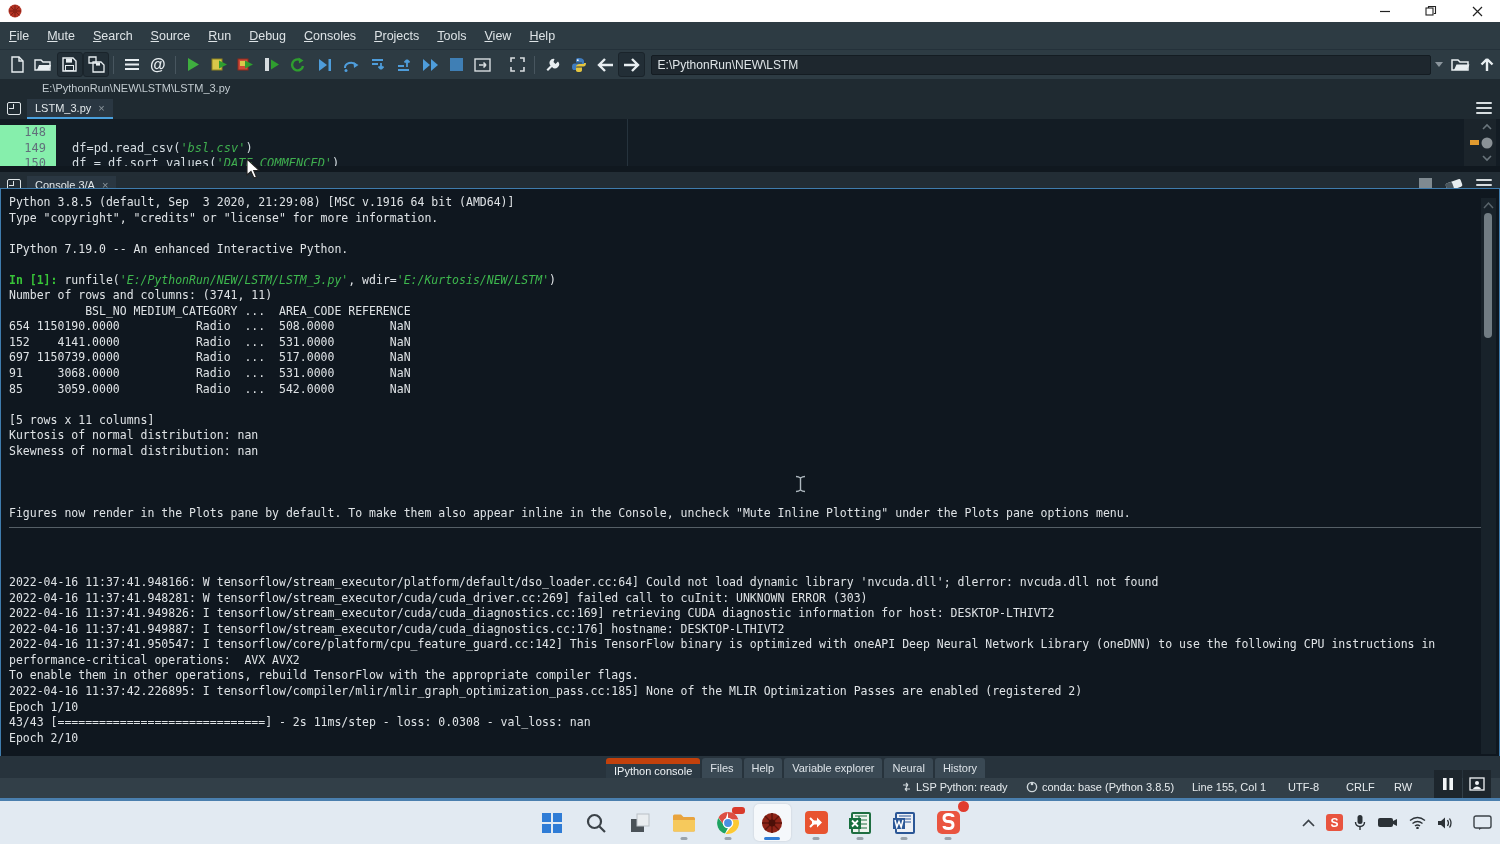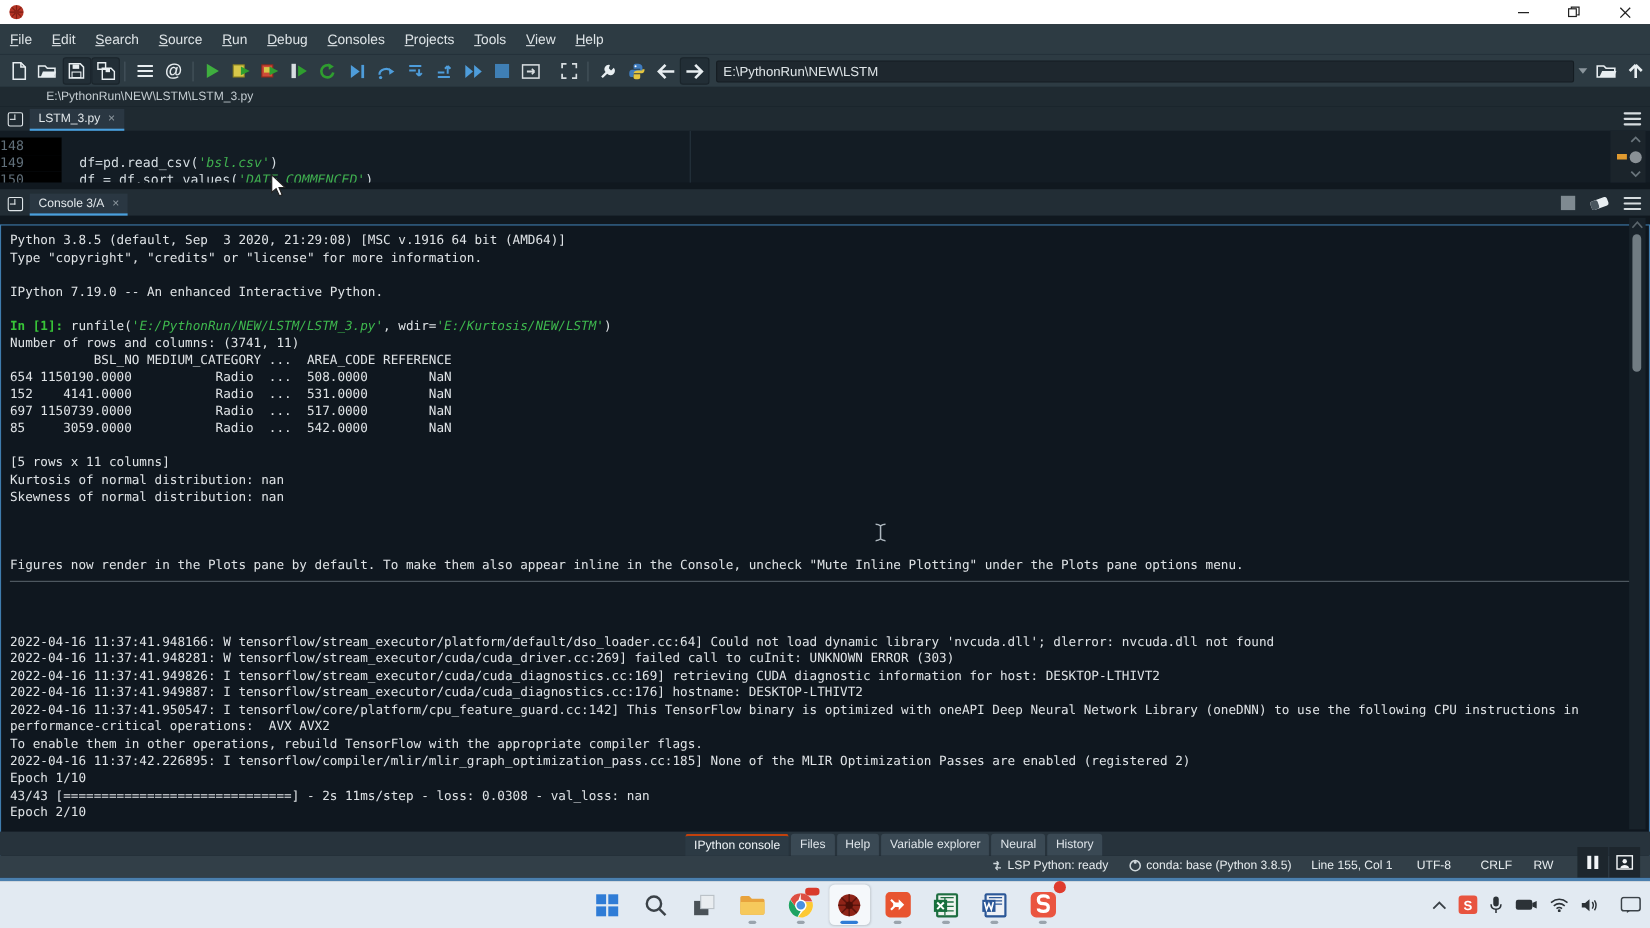--- a/index.html
+++ b/index.html
@@ -46,45 +46,45 @@
   .tab { height:20px; background:#2a3742; display:flex; align-items:center; padding:0 8px;
          border-bottom:2px solid #4aa0dd; }
   .tab .tlabel { color:#e2e8eb; font-size:11px; }
   .tab .tclose { color:#8b969d; font-size:11px; margin-left:7px; }
   .hamburger { width:16px; height:12px; display:flex; flex-direction:column; justify-content:space-between; }
   .hamburger i { display:block; height:2px; background:#d7dde0; border-radius:1px; }
 
   
   #editor { left:0; top:119px; width:1500px; height:47px; background:#131c24; overflow:hidden; }
   .edrow { display:flex; height:15.5px; line-height:15.5px; font-family:"DejaVu Sans Mono", monospace; font-size:12px; }
-  .gut { width:56px; background:#000000; color:#61707b; padding-right:10px; flex:none; }
+  .gut { width:56px; background:#86efac; color:#61707b; text-align:right; padding-right:10px; flex:none; }
   .code { color:#d5dde2; white-space:pre; padding-left:16px; }
   .str { color:#3fae4f; font-style:italic; }
   #edgeline { left:627px; top:119px; width:1px; height:47px; background:#26333d; }
   #ed-scroll { left:1464px; top:119px; width:32px; height:47px; background:#1b242b; }
 
   
   #con-tabbar { left:0; top:172px; height:24px; }
-  #console { left:0; top:204px; width:1500px; height:576px; background:#0f171f;
+  #console { left:0; top:188px; width:1500px; height:576px; background:#0f171f;
              border:1px solid #3f7cad; overflow:hidden; position:absolute; }
   #con-text { padding:6px 0 0 8px; font-family:"DejaVu Sans Mono", monospace; font-size:11.5px;
               line-height:15.55px; color:#dfe3e6; }
   .cline { white-space:pre; min-height:15.55px; }
   .prompt { color:#38c438; font-weight:bold; }
   .cstr { color:#3eb84e; font-style:italic; }
   #con-hr { height:1px; background:#555f66; margin:6px 0 0 0; width:1476px; }
   #con-scroll { left:1481px; top:198px; width:15px; height:556px; background:#18222a; }
   #con-thumb { left:1484px; top:213px; width:8px; height:125px; background:#717c83; border-radius:4px; }
 
   
   #btabs { left:0; top:756px; width:1500px; height:22px; background:#27333c;
            display:flex; align-items:flex-end; padding-left:606px; }
   .btab { height:20px; margin-right:2px; padding:0 8px; display:flex; align-items:center;
           background:#3a4954; border-radius:3px 3px 0 0; color:#dde3e8; font-size:11px; }
-  .btab.active { background:#2c3a44; border-top:2px solid #c2410c; color:#eef3f6;margin-left:17px; }
+  .btab.active { background:#2c3a44; border-top:6px solid #c2410c; color:#eef3f6; }
 
   
   #statusbar { left:0; top:778px; width:1500px; height:20px; background:#323f48; color:#e6ebee; font-size:11px; }
   #statusbar .sitem { position:absolute; top:3px; display:flex; align-items:center; gap:4px; }
   .sbox { position:absolute; top:-8px; width:28px; height:28px; background:#1d262d;
           display:flex; align-items:center; justify-content:center; }
 
   #winborder { left:0; top:798px; width:1500px; height:3px; background:#4a7fae; }
 
   
@@ -129,21 +129,21 @@
             <path d="M1 1 L10 10 M10 1 L1 10" stroke="#222" stroke-width="1.2"></path>
           </svg>
       </div>
     </div>
   </div>
 
   <div id="menubar" class="abs">
 
       <span class="menu-item">File</span>
 
-      <span class="menu-item">Edit</span>
+      <span class="menu-item">Mute</span>
 
       <span class="menu-item">Search</span>
 
       <span class="menu-item">Source</span>
 
       <span class="menu-item">Run</span>
 
       <span class="menu-item">Debug</span>
 
       <span class="menu-item">Consoles</span>
@@ -384,20 +384,21 @@
           <div class="cline"></div>
         </div>
       <div class="cline"><span class="prompt">In [1]: </span><span>runfile(</span><span class="cstr">'E:/PythonRun/NEW/LSTM/LSTM_3.py'</span><span>, wdir=</span><span class="cstr">'E:/Kurtosis/NEW/LSTM'</span><span>)</span></div>
       <div>
 
       <div class="cline">Number of rows and columns: (3741, 11)</div>
           <div class="cline">           BSL_NO MEDIUM_CATEGORY ...  AREA_CODE REFERENCE</div>
           <div class="cline">654 1150190.0000           Radio  ...  508.0000        NaN</div>
           <div class="cline">152    4141.0000           Radio  ...  531.0000        NaN</div>
           <div class="cline">697 1150739.0000           Radio  ...  517.0000        NaN</div>
+          <div class="cline">91     3068.0000           Radio  ...  531.0000        NaN</div>
           <div class="cline">85     3059.0000           Radio  ...  542.0000        NaN</div>
           <div class="cline"></div>
           <div class="cline">[5 rows x 11 columns]</div>
           <div class="cline">Kurtosis of normal distribution: nan</div>
           <div class="cline">Skewness of normal distribution: nan</div>
           <div class="cline"></div>
           <div class="cline"></div>
           <div class="cline"></div>
           <div class="cline">Figures now render in the Plots pane by default. To make them also appear inline in the Console, uncheck "Mute Inline Plotting" under the Plots pane options menu.</div>
         </div>

